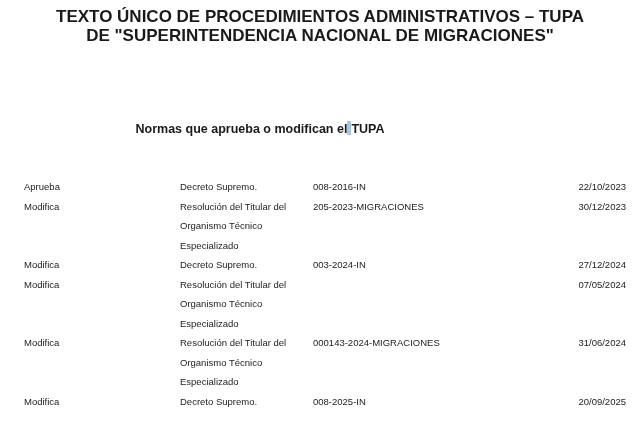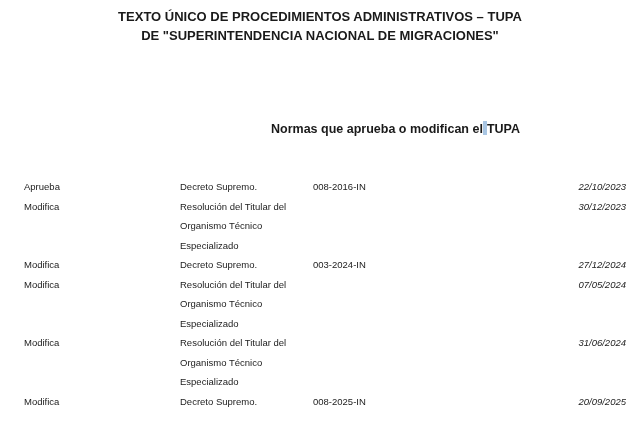--- a/index.html
+++ b/index.html
@@ -14,31 +14,31 @@
       overflow: hidden;
       font-family: "Liberation Sans", sans-serif;
       color: #1a1a1a;
     }
     .doc-title {
       position: absolute;
       left: 0;
       width: 640px;
       text-align: center;
       font-weight: bold;
-      font-size: 13px;
+      font-size: 17px;
       line-height: 19px;
     }
     .doc-title.line1 { top: 7px; }
     .doc-title.line2 { top: 26px; }
     .section-title {
       position: absolute;
       top: 120px;
       left: 0;
       width: 520px;
-      text-align: right;
+      text-align: center;
       font-weight: bold;
       font-size: 12.5px;
       line-height: 19px;
     }
     .caret-highlight {
       display: inline-block;
       width: 4px;
       height: 14px;
       background: #a9c6e3;
       vertical-align: -2px;
@@ -57,21 +57,21 @@
       position: relative;
       width: 640px;
     }
     .cell {
       position: absolute;
       top: 0;
     }
     .col-action { left: 24px; }
     .col-type { left: 168px; width: 140px; margin-left: 12px; }
     .col-number { left: 313px; }
-    .col-date { right: 14px; text-align: right; font-style: italic; }
+    .col-date { right: 14px; text-align: right; }
     .type-line { display: block; white-space: nowrap; }
   </style>
 </head>
 <body>
 
 <div class="doc-title line1">TEXTO ÚNICO DE PROCEDIMIENTOS ADMINISTRATIVOS – TUPA</div>
 <div class="doc-title line2">DE "SUPERINTENDENCIA NACIONAL DE MIGRACIONES"</div>
 
 <div class="section-title">
   <span>Normas que aprueba o modifican el</span><span class="caret-highlight"></span><span>TUPA</span>
@@ -88,20 +88,21 @@
     <span class="cell col-date">22/10/2023</span>
   </div>
 
   <div class="row" style="height:58.5px;">
     <span class="cell col-action">Modifica</span>
     <span class="cell col-type">
       <span class="type-line">Resolución del Titular del</span>
       <span class="type-line">Organismo Técnico</span>
       <span class="type-line">Especializado</span>
     </span>
+    <span class="cell col-number">205-2023-MIGRACIONES</span>
     <span class="cell col-date">30/12/2023</span>
   </div>
 
   <div class="row" style="height:19.5px;">
     <span class="cell col-action">Modifica</span>
     <span class="cell col-type">
       <span class="type-line">Decreto Supremo.</span>
     </span>
     <span class="cell col-number">003-2024-IN</span>
     <span class="cell col-date">27/12/2024</span>
@@ -117,20 +118,21 @@
     <span class="cell col-date">07/05/2024</span>
   </div>
 
   <div class="row" style="height:58.5px;">
     <span class="cell col-action">Modifica</span>
     <span class="cell col-type">
       <span class="type-line">Resolución del Titular del</span>
       <span class="type-line">Organismo Técnico</span>
       <span class="type-line">Especializado</span>
     </span>
+    <span class="cell col-number">000143-2024-MIGRACIONES</span>
     <span class="cell col-date">31/06/2024</span>
   </div>
 
   <div class="row" style="height:19.5px;">
     <span class="cell col-action">Modifica</span>
     <span class="cell col-type">
       <span class="type-line">Decreto Supremo.</span>
     </span>
     <span class="cell col-number">008-2025-IN</span>
     <span class="cell col-date">20/09/2025</span>

